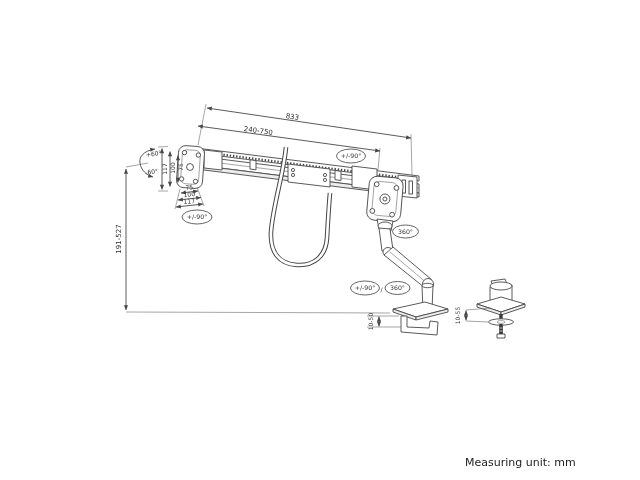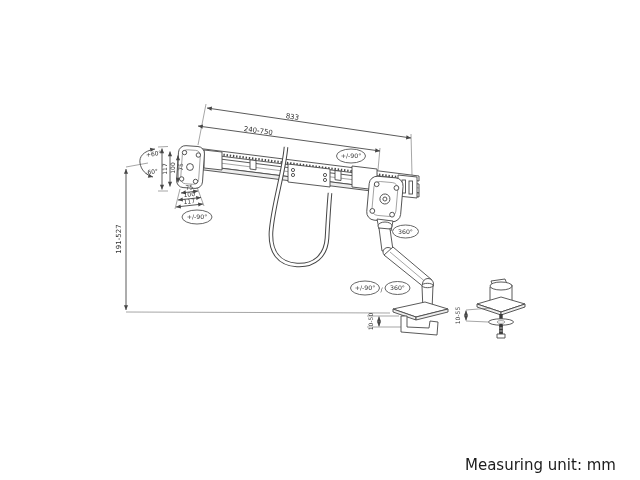--- a/index.html
+++ b/index.html
@@ -3,21 +3,21 @@
 <meta charset="utf-8">
 <style>
   html,body{margin:0;padding:0;background:#ffffff;}
   .canvas{position:relative;width:640px;height:480px;background:#ffffff;overflow:hidden;
           font-family:"DejaVu Sans","Liberation Sans",sans-serif;}
   svg{position:absolute;left:0;top:0;}
   svg text{font-family:"DejaVu Sans","Liberation Sans",sans-serif;fill:#333;}
   .dimtxt{font-size:7px;}
   .smalltxt{font-size:6px;}
   .ovaltxt{font-size:6.2px;}
-  .footer-label{position:absolute;left:465px;top:456px;font-size:15px;color:#1c1c1c;
+  .footer-label{position:absolute;left:465px;top:456px;font-size:11px;color:#1c1c1c;
                 font-family:"DejaVu Sans","Liberation Sans",sans-serif;}
   .ln{stroke:#474747;stroke-width:0.9;fill:none;}
   .fw{stroke:#474747;stroke-width:0.9;fill:#ffffff;}
   .fg{stroke:#474747;stroke-width:0.9;fill:#ededed;}
   .thin{stroke:#6a6a6a;stroke-width:0.6;fill:none;}
   .oval{stroke:#555;stroke-width:0.9;fill:none;}
 </style>
 </head>
 <body>
 

